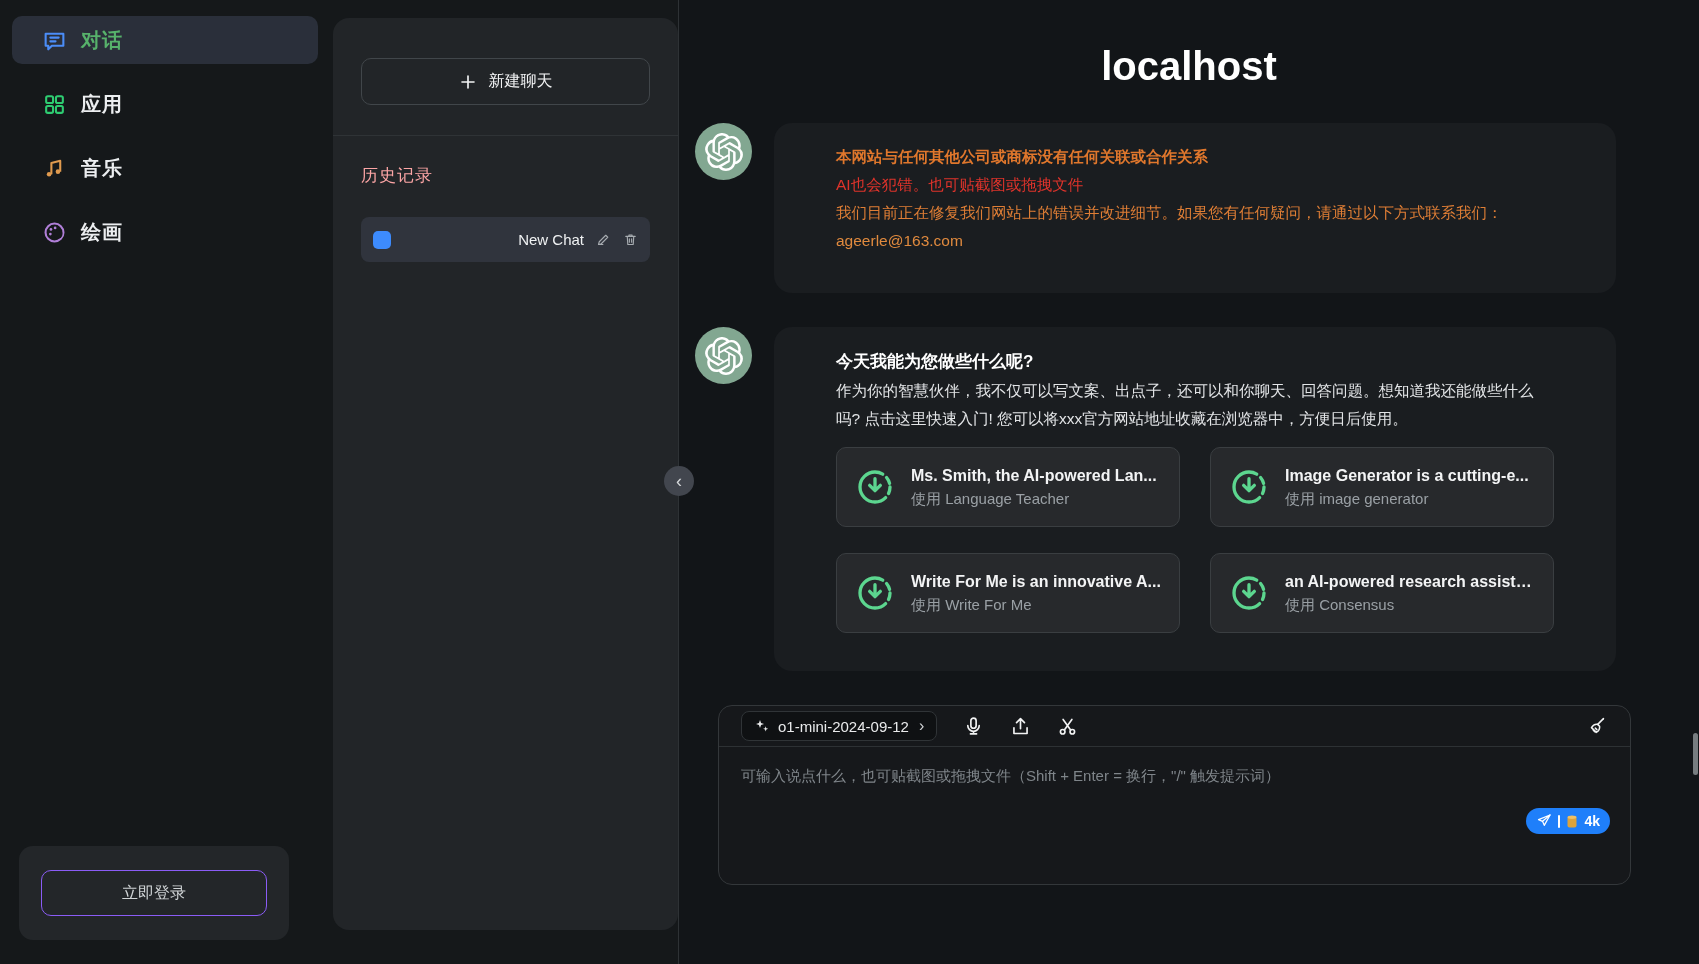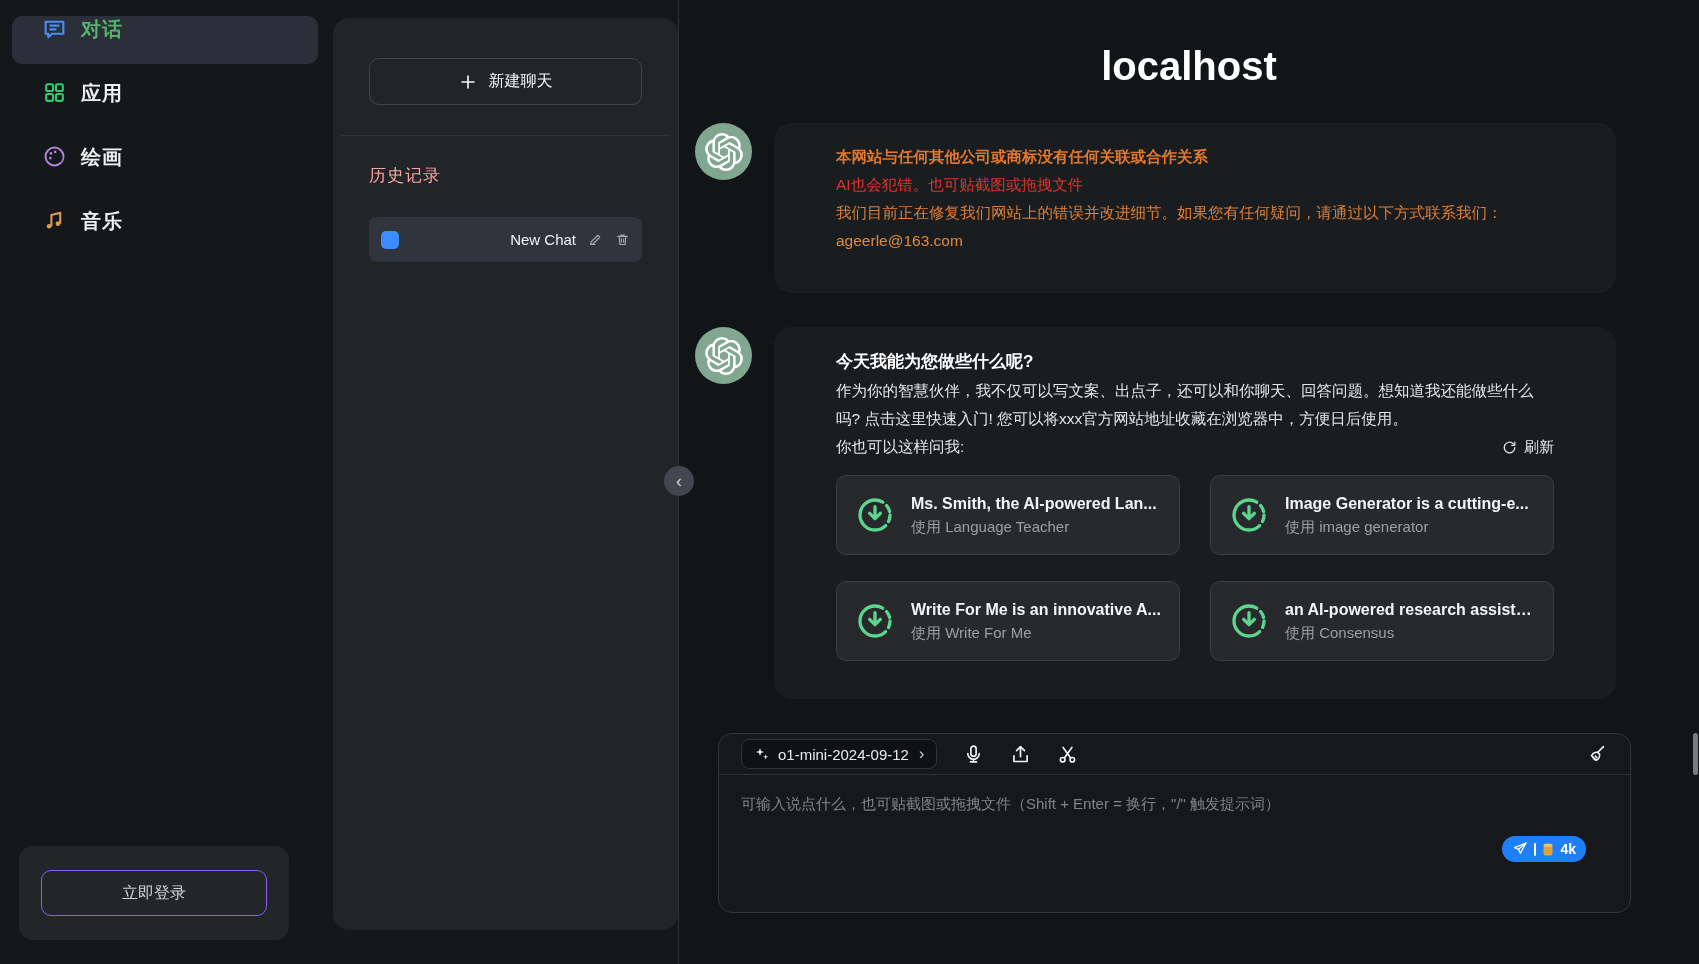--- a/index.html
+++ b/index.html
@@ -8,21 +8,21 @@
     background:#15181a;
     font-family:"Liberation Sans","DejaVu Sans",sans-serif;
     color:#e8eaec;
     display:flex;
   }
   svg { display:block; }
 
   
   .sidebar { width:330px; flex:none; position:relative; padding:16px 12px; }
   .nav-item {
-    display:flex; align-items:flex-start; gap:14px;
+    display:flex; align-items:center; gap:14px;
     height:48px; margin-bottom:16px; padding:0 0 0 30px;
     border-radius:10px; cursor:pointer;
   }
   .nav-item.active { background:#2a2f3a; }
   .nav-item .nav-label { font-size:20px; font-weight:700; color:#eceef0; letter-spacing:1px; }
   .nav-item.active .nav-label { color:#57b26b; }
   .login-card {
     position:absolute; left:19px; width:270px; bottom:24px;
     background:#232629; border-radius:14px; padding:24px 22px;
   }
@@ -30,21 +30,21 @@
     width:100%; height:46px; background:transparent;
     border:1px solid #8b5cf6; border-radius:10px;
     color:#cfd3d5; font-size:16px; cursor:pointer;
     font-family:inherit;
   }
 
   
   .chat-col { width:348px; flex:none; padding:18px 0 34px 3px; }
   .chat-panel {
     background:#222528; height:100%; border-radius:16px;
-    padding:40px 36px 20px;
+    padding:40px 28px 20px;
   }
   .new-chat-btn {
     width:100%; height:47px; display:flex; align-items:center; justify-content:center; gap:12px;
     background:transparent; border:1px solid #41464a; border-radius:10px;
     color:#f2f3f4; font-size:16px; cursor:pointer; font-family:inherit;
   }
   .panel-divider { height:1px; background:#2f3336; margin:30px -28px 0; }
   .history-title { margin-top:28px; font-size:17px; color:#fca5a5; letter-spacing:1px; }
   .chat-item {
     margin-top:30px; height:45px; background:#30343d; border-radius:8px;
@@ -112,21 +112,21 @@
   .model-pill {
     display:flex; align-items:center; gap:8px;
     background:#0f1113; border:1px solid #303437; border-radius:8px;
     padding:5px 12px; color:#e9eaeb; font-size:15px; cursor:pointer;text-align:center;
   }
   .model-pill .chev { color:#cfd2d4; font-size:16px; margin-left:2px; }
   .tool-icon { color:#f2f3f4; cursor:pointer; display:flex; align-items:center; }
   .toolbar .spacer { flex:1; }
   .input-area { flex:1; padding:20px 22px; font-size:15px; color:#7f858a; cursor:text; }
   .send-pill {
-    position:absolute; right:44px; bottom:50px;
+    position:absolute; right:20px; bottom:50px;
     background:#1f7ffa; border-radius:14px; height:26px;
     display:flex; align-items:center; gap:6px; padding:0 10px; cursor:pointer;
   }
   .send-divider { width:2px; height:13px; background:#ffffff; border-radius:1px; }
   .token-badge { color:#ffffff; font-size:14px; font-weight:700; }
 </style>
 </head>
 <body>
 
 <div class="sidebar">
@@ -144,46 +144,46 @@
   <div class="nav-item">
     <span class="icon">
       <svg width="25" height="25" viewBox="0 0 24 24" fill="none" stroke="#2ecc71" stroke-width="2" stroke-linejoin="round">
         <rect x="4" y="4" width="6.6" height="6.6" rx="1.6"></rect>
         <rect x="13.4" y="4" width="6.6" height="6.6" rx="1.6"></rect>
         <rect x="4" y="13.4" width="6.6" height="6.6" rx="1.6"></rect>
         <rect x="13.4" y="13.4" width="6.6" height="6.6" rx="1.6"></rect>
       </svg>
     </span>
     <span class="nav-label">应用</span>
+  </div>
+
+  <div class="nav-item">
+    <span class="icon">
+      <svg width="25" height="25" viewBox="0 0 24 24" fill="none" stroke="#e09a4e" stroke-width="2" stroke-linejoin="round">
+        <path d="M9 17.5V6.8l8.5-2.2v10.4"></path>
+        <circle cx="6.8" cy="17.5" r="2.2" fill="#e09a4e" stroke="none"></circle>
+        <circle cx="15.3" cy="15" r="2.2" fill="#e09a4e" stroke="none"></circle>
+      </svg>
+    </span>
+    <span class="nav-label">音乐</span>
   </div>
 
   <div class="nav-item">
     <span class="icon">
       <svg width="25" height="25" viewBox="0 0 24 24">
         <circle cx="12" cy="12" r="8.6" fill="none" stroke="#b07fd8" stroke-width="2"></circle>
         <circle cx="15.5" cy="13.5" r="4.2" fill="#15181a"></circle>
         <circle cx="8.6" cy="9" r="1.3" fill="#b07fd8"></circle>
         <circle cx="12.6" cy="7.6" r="1.3" fill="#b07fd8"></circle>
         <circle cx="8" cy="13.5" r="1.3" fill="#b07fd8"></circle>
       </svg>
     </span>
     <span class="nav-label">绘画</span>
   </div>
 
-  <div class="nav-item">
-    <span class="icon">
-      <svg width="25" height="25" viewBox="0 0 24 24" fill="none" stroke="#e09a4e" stroke-width="2" stroke-linejoin="round">
-        <path d="M9 17.5V6.8l8.5-2.2v10.4"></path>
-        <circle cx="6.8" cy="17.5" r="2.2" fill="#e09a4e" stroke="none"></circle>
-        <circle cx="15.3" cy="15" r="2.2" fill="#e09a4e" stroke="none"></circle>
-      </svg>
-    </span>
-    <span class="nav-label">音乐</span>
-  </div>
-
   <div class="login-card">
     <button class="login-btn">立即登录</button>
   </div>
 </div>
 
 <div class="chat-col">
   <div class="chat-panel">
 
     <button class="new-chat-btn">
       <span>
@@ -250,32 +250,20 @@
       <div class="avatar">
         <span>
           <svg width="38" height="38" viewBox="0 0 24 24" fill="#ffffff">
             <path d="M22.2819 9.8211a5.9847 5.9847 0 0 0-.5157-4.9108 6.0462 6.0462 0 0 0-6.5098-2.9A6.0651 6.0651 0 0 0 4.9807 4.1818a5.9847 5.9847 0 0 0-3.9977 2.9 6.0462 6.0462 0 0 0 .7427 7.0966 5.98 5.98 0 0 0 .511 4.9107 6.051 6.051 0 0 0 6.5146 2.9001A5.9847 5.9847 0 0 0 13.2599 24a6.0557 6.0557 0 0 0 5.7718-4.2058 5.9894 5.9894 0 0 0 3.9977-2.9001 6.0557 6.0557 0 0 0-.7475-7.073zm-9.022 12.6081a4.4755 4.4755 0 0 1-2.8764-1.0408l.1419-.0804 4.7783-2.7582a.7948.7948 0 0 0 .3927-.6813v-6.7369l2.02 1.1686a.071.071 0 0 1 .038.052v5.5826a4.504 4.504 0 0 1-4.4945 4.4944zm-9.6607-4.1254a4.4708 4.4708 0 0 1-.5346-3.0137l.142.0852 4.783 2.7582a.7712.7712 0 0 0 .7806 0l5.8428-3.3685v2.3324a.0804.0804 0 0 1-.0332.0615L9.74 19.9502a4.4992 4.4992 0 0 1-6.1408-1.6464zM2.3408 7.8956a4.485 4.485 0 0 1 2.3655-1.9728V11.6a.7664.7664 0 0 0 .3879.6765l5.8144 3.3543-2.0201 1.1685a.0757.0757 0 0 1-.071 0l-4.8303-2.7865A4.504 4.504 0 0 1 2.3408 7.8956zm16.5963 3.8558L13.1038 8.364 15.1192 7.2a.0757.0757 0 0 1 .071 0l4.8303 2.7913a4.4944 4.4944 0 0 1-.6765 8.1042v-5.6772a.79.79 0 0 0-.407-.667zm2.0107-3.0231l-.142-.0852-4.7735-2.7818a.7759.7759 0 0 0-.7854 0L9.409 9.2297V6.8974a.0662.0662 0 0 1 .0284-.0615l4.8303-2.7866a4.4992 4.4992 0 0 1 6.6802 4.66zM8.3065 12.863l-2.02-1.1638a.0804.0804 0 0 1-.038-.0567V6.0742a4.4992 4.4992 0 0 1 7.3757-3.4537l-.142.0805L8.704 5.459a.7948.7948 0 0 0-.3927.6813zm1.0976-2.3654l2.602-1.4998 2.6069 1.4998v2.9994l-2.5974 1.4997-2.6067-1.4997z"></path>
           </svg>
         </span>
       </div>
       <div class="bubble">
         <div class="bubble-title">今天我能为您做些什么呢?</div>
         <div>作为你的智慧伙伴，我不仅可以写文案、出点子，还可以和你聊天、回答问题。想知道我还能做些什么吗? 点击这里快速入门! 您可以将xxx官方网站地址收藏在浏览器中，方便日后使用。</div>
-        <div class="ask-row">
-          <span>你也可以这样问我:</span>
-          <span class="refresh-btn">
-            <span>
-              <svg width="15" height="15" viewBox="0 0 24 24" fill="none" stroke="currentColor" stroke-width="2" stroke-linecap="round" stroke-linejoin="round">
-                <path d="M20.5 12a8.5 8.5 0 1 1-2.5-6"></path>
-                <path d="M20.5 3.5v5h-5"></path>
-              </svg>
-            </span>
-            <span>刷新</span>
-          </span>
-        </div>
 
         <div class="suggestions">
 
           <div class="sug-card">
             <span>
               <svg width="40" height="40" viewBox="0 0 24 24" fill="none" stroke="#5cd68f" stroke-width="2" stroke-linecap="round" stroke-linejoin="round">
                 <circle cx="12" cy="12" r="9" stroke-dasharray="4 3 40 3 4 2.6"></circle>
                 <path d="M12 7v7 M8.8 11 12 14.2 15.2 11"></path>
               </svg>
             </span>

